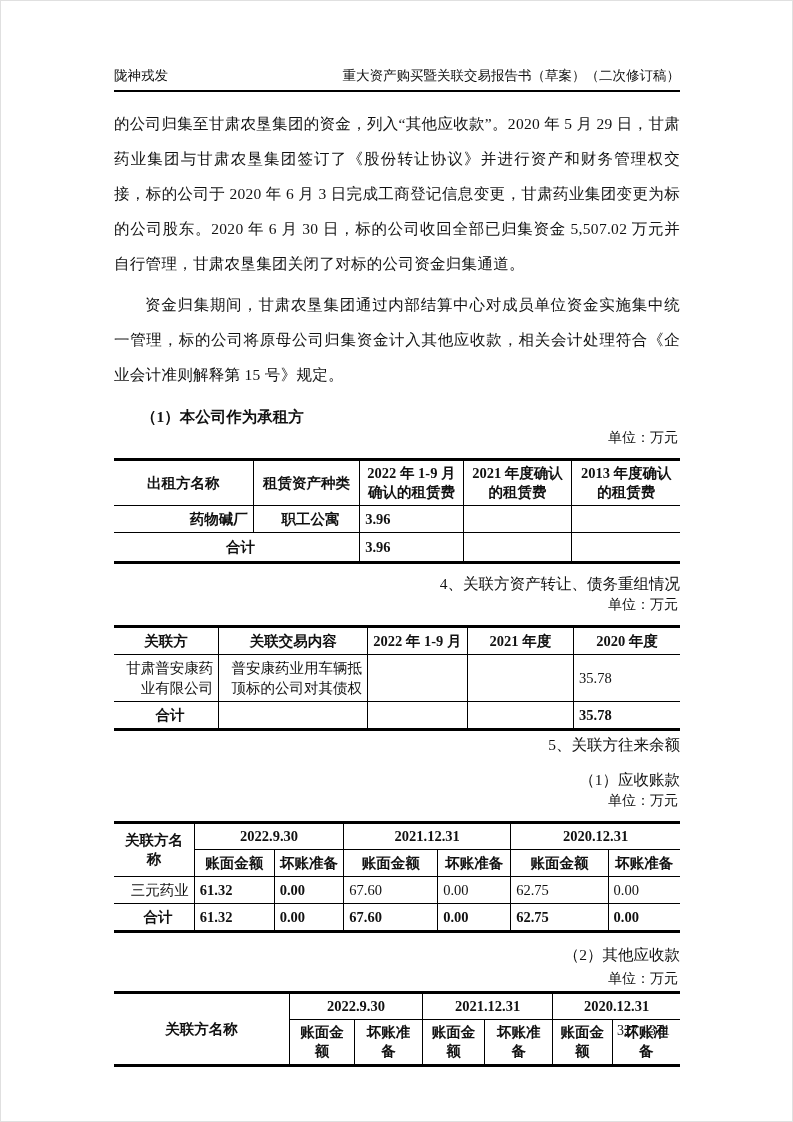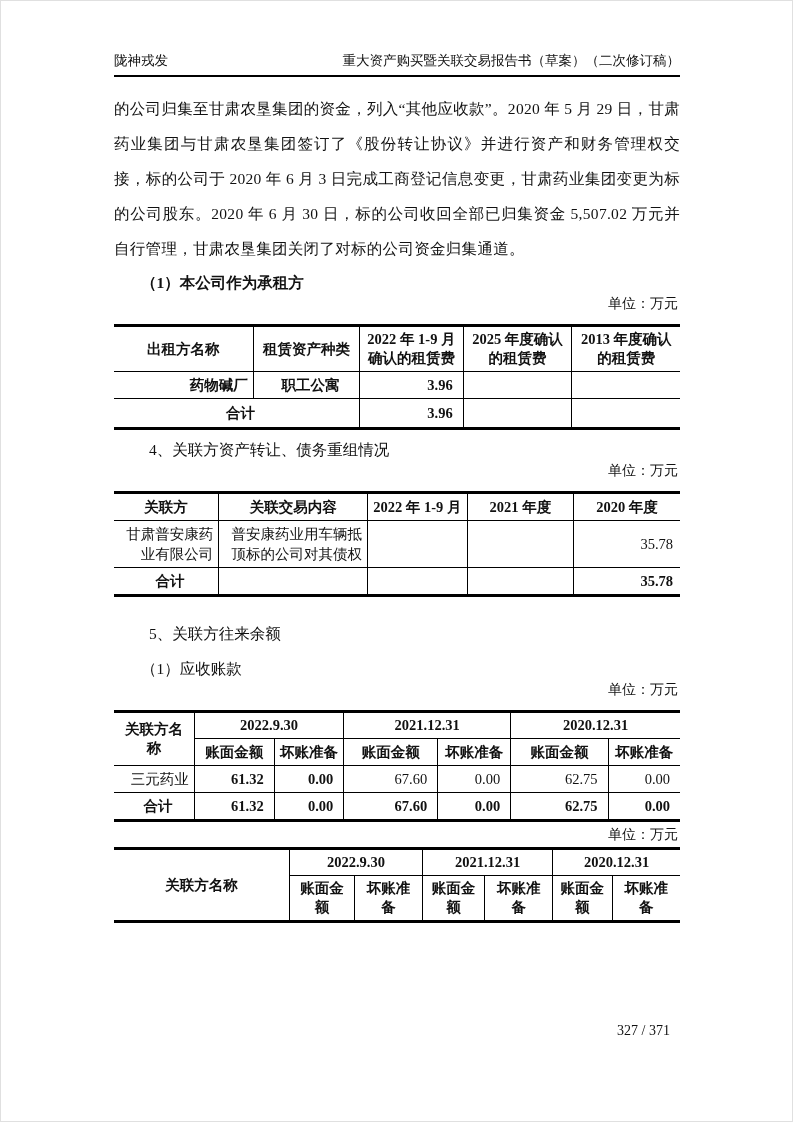--- a/index.html
+++ b/index.html
@@ -7,21 +7,21 @@
   .page {
     position: relative;
     width: 793px;
     height: 1122px;
     background: #fff;
     border: 1px solid #e0e0e0;
     font-family: "Liberation Serif", "DejaVu Serif", serif;
     color: #111;
     overflow: hidden;
   }
-  .content { position: absolute; left: 113px; width: 566px; top: 1px; }
+  .content { position: absolute; left: 113px; width: 566px; top: 16px; }
 
   
   .doc-header {
     margin-top: 50px;
     display: flex;
     justify-content: space-between;
     align-items: flex-end;
     border-bottom: 2px solid #000;
     padding-bottom: 5px;
     font-size: 13.5px;
@@ -41,20 +41,21 @@
     font-size: 15.5px;
     font-weight: bold;
     margin-top: 12px;
     line-height: 22px;
   }
   .h-reg {
     font-size: 15.5px;
     font-weight: normal;
     margin-top: 8px;
     line-height: 22px;
+    text-align: right;
   }
   .ind1 { padding-left: 35px; }
   .ind2 { padding-left: 27px; }
 
   .unit {
     font-size: 14px;
     text-align: right;
     margin-top: 2px;
     line-height: 16px;
     padding-right: 2px;
@@ -74,21 +75,21 @@
     font-size: 14.5px;
     padding: 3px 5px;
     vertical-align: middle;
   }
   th:first-child, td:first-child { border-left: none; }
   th:last-child, td:last-child { border-right: none; }
   th { font-weight: bold; text-align: center; line-height: 19px; }
   td { line-height: 20px; }
   .t-left { text-align: right; }
   .t-center { text-align: center; padding-left: 13px; }
-  .t-right { text-align: right; }
+  .t-right { }
   .bold { font-weight: bold; }
   .num-pad { padding-right: 10px; }
   .num-pad-sm { padding-right: 7px; }
   table.tbl1 th, table.tbl1 td { font-size: 14.5px; font-weight: bold; }
   table.tbl1 td { height: 27px; }
   table.tbl3 th { height: 27px; }
   table.tbl3 td { height: 26px; }
   table.tbl4 th { height: 27px; }
 
   .footer-page {
@@ -104,39 +105,40 @@
 
 <div class="page">
   <div class="content">
 
     <div class="doc-header">
       <span>陇神戎发</span>
       <span>重大资产购买暨关联交易报告书（草案）（二次修订稿）</span>
     </div>
 
     <div class="para p1">的公司归集至甘肃农垦集团的资金，列入“其他应收款”。2020 年 5 月 29 日，甘肃药业集团与甘肃农垦集团签订了《股份转让协议》并进行资产和财务管理权交接，标的公司于 2020 年 6 月 3 日完成工商登记信息变更，甘肃药业集团变更为标的公司股东。2020 年 6 月 30 日，标的公司收回全部已归集资金 5,507.02 万元并自行管理，甘肃农垦集团关闭了对标的公司资金归集通道。</div>
-
-    <div class="h-bold ind2" style="margin-top:6px">（1）本公司作为承租方</div>
+    <div class="para p2">资金归集期间，甘肃农垦集团通过内部结算中心对成员单位资金实施集中统一管理，标的公司将原母公司归集资金计入其他应收款，相关会计处理符合《企业会计准则解释第 15 号》规定。</div>
+
+    <div class="h-bold ind2" style="margin-top:14px">（1）本公司作为承租方</div>
 
     <div class="unit">单位：万元</div>
 
     <table class="tbl1">
       <colgroup>
         <col style="width:24.6%">
           <col style="width:18.8%">
           <col style="width:18.3%">
           <col style="width:19.2%">
           <col style="width:19.1%">
       </colgroup>
       <tbody>
           <tr>
         <th>出租方名称</th>
         <th>租赁资产种类</th>
         <th>2022 年 1-9 月确认的租赁费</th>
-        <th>2025 年度确认的租赁费</th>
+        <th>2021 年度确认的租赁费</th>
         <th>2013 年度确认的租赁费</th>
       </tr>
       <tr>
         <td class="t-left">药物碱厂</td>
         <td class="t-center">职工公寓</td>
         <td class="t-right num-pad">3.96</td>
         <td class="t-right num-pad"></td>
         <td class="t-right num-pad"></td>
       </tr>
       <tr style="height:30px">
@@ -177,21 +179,21 @@
       <tr style="height:28px">
         <td class="t-center bold">合计</td>
         <td></td>
         <td class="t-right num-pad-sm bold"></td>
         <td class="t-right num-pad-sm bold"></td>
         <td class="t-right num-pad-sm bold">35.78</td>
       </tr>
     </tbody>
       </table>
 
-    <div class="h-reg ind1" style="margin-top:26px">5、关联方往来余额</div>
+    <div class="h-reg ind1" style="margin-top:3px">5、关联方往来余额</div>
     <div class="h-reg ind2" style="margin-top:13px">（1）应收账款</div>
     <div class="unit">单位：万元</div>
 
     <table class="tbl3">
       <colgroup>
         <col style="width:14.2%">
           <col style="width:14.1%">
           <col style="width:12.3%">
           <col style="width:16.6%">
           <col style="width:12.9%">
@@ -227,20 +229,21 @@
         <td class="t-right num-pad bold">61.32</td>
         <td class="t-right num-pad bold">0.00</td>
         <td class="t-right num-pad bold">67.60</td>
         <td class="t-right num-pad bold">0.00</td>
         <td class="t-right num-pad bold">62.75</td>
         <td class="t-right num-pad bold">0.00</td>
       </tr>
     </tbody>
       </table>
 
+    <div class="h-reg ind2" style="margin-top:11px">（2）其他应收款</div>
     <div class="unit" style="margin-top:5px">单位：万元</div>
 
     <table class="tbl4" style="margin-top:4px">
       <colgroup>
         <col style="width:31%">
           <col style="width:11.5%">
           <col style="width:12%">
           <col style="width:11%">
           <col style="width:12%">
           <col style="width:10.5%">

